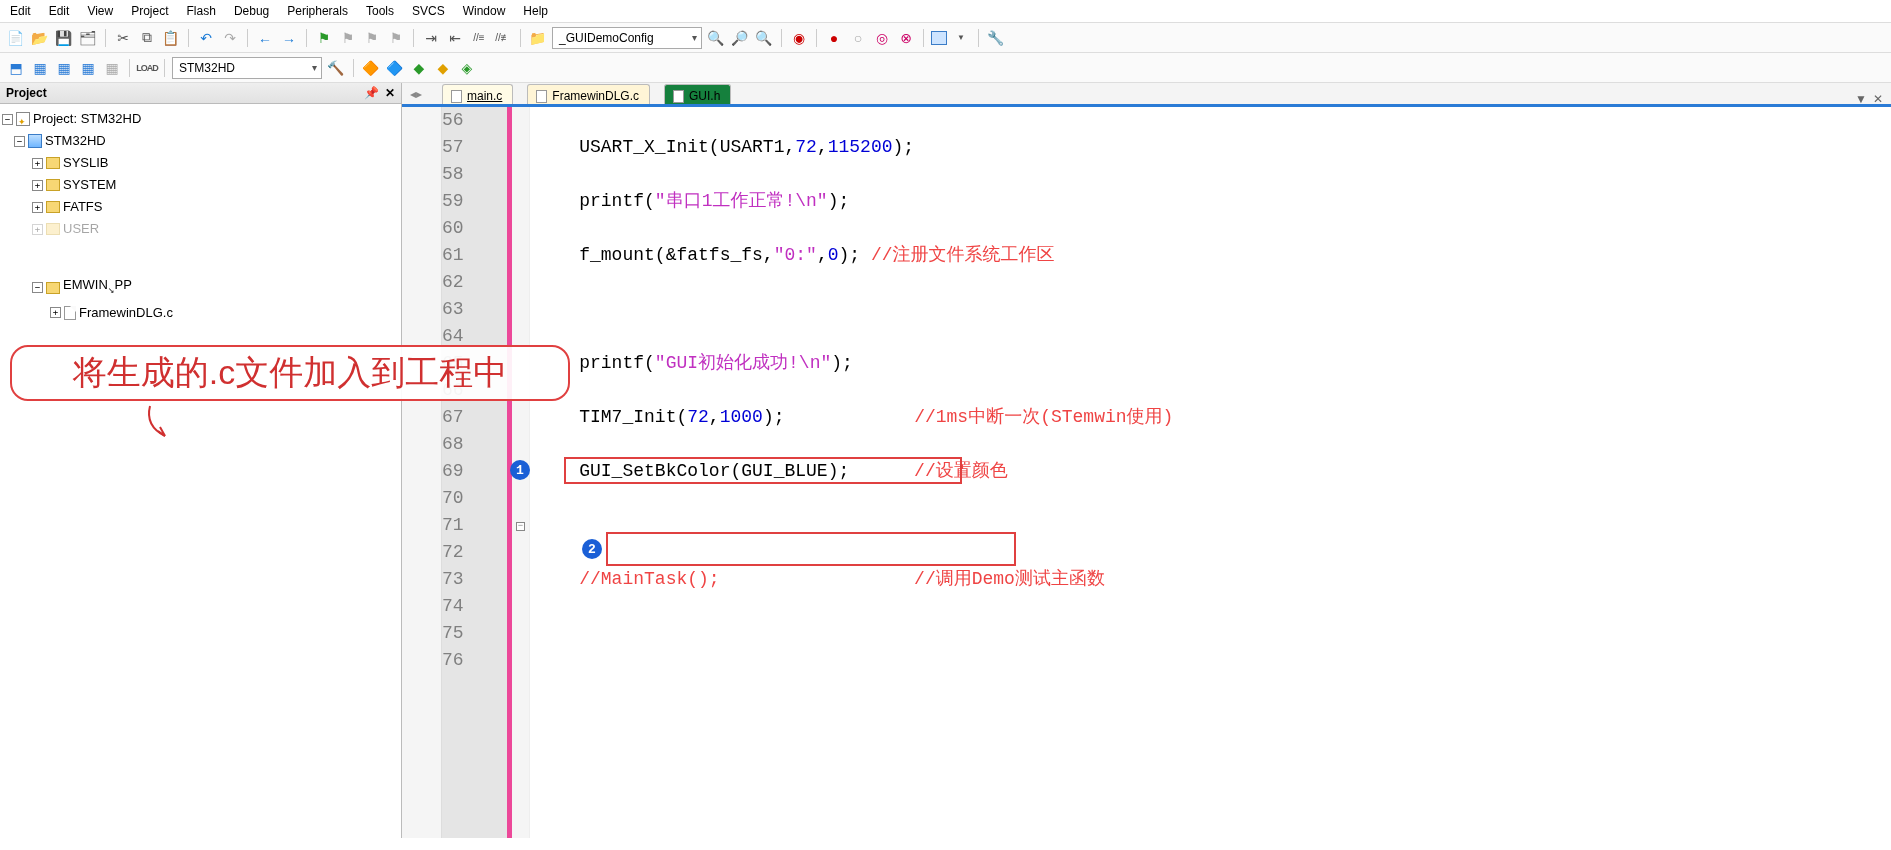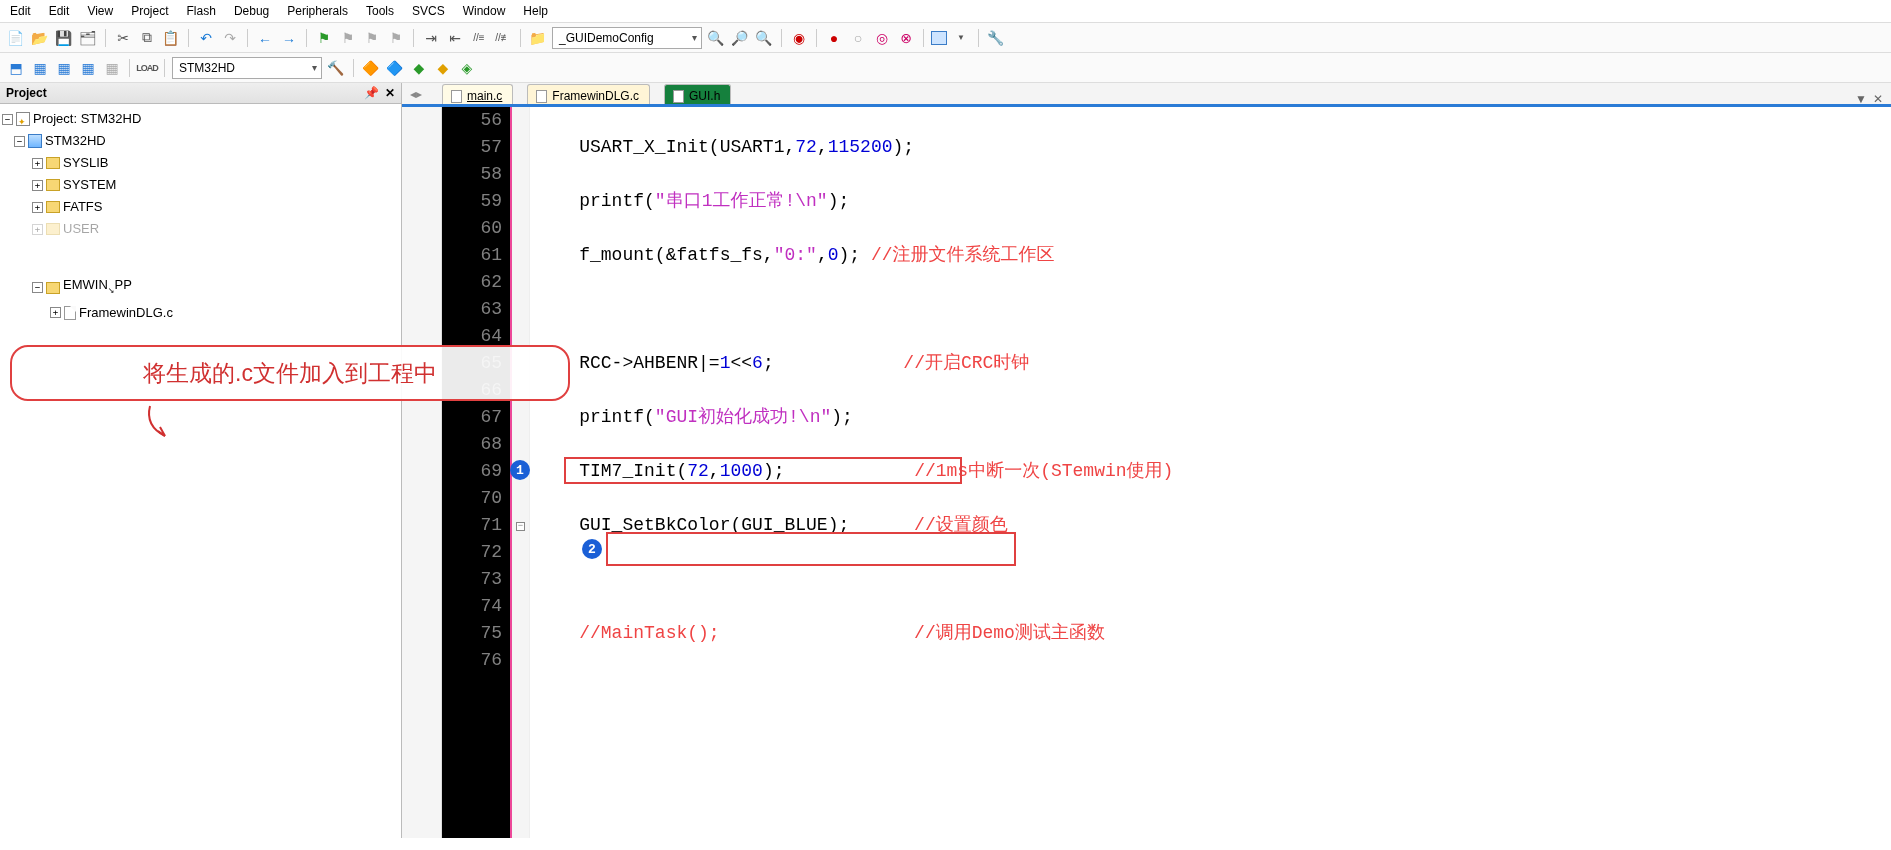--- a/index.html
+++ b/index.html
@@ -18,34 +18,34 @@
   .proj-title .pin { position: absolute; right: 22px; top: 3px; cursor: pointer; }
   .proj-title .close { position: absolute; right: 6px; top: 3px; cursor: pointer; }
   .tree { padding: 4px 0 0 2px; font-size: 13px; line-height: 22px; }
   .tree-row { display: flex; align-items: center; gap: 3px; white-space: nowrap; }
   .ind1 { padding-left: 12px; } .ind2 { padding-left: 30px; } .ind3 { padding-left: 48px; }
   .tgl { width: 11px; height: 11px; border: 1px solid #888; display: inline-flex; align-items: center; justify-content: center; font-size: 9px; line-height: 1; background: #fff; cursor: pointer; font-family: monospace; }
   .fold-y { width: 14px; height: 12px; background: #f7d774; border: 1px solid #c9a227; display: inline-block; }
   .dev-ico { width: 14px; height: 14px; display:inline-block; background: linear-gradient(#bfe0ff,#6fb6ff); border:1px solid #3a7cc7; }
   .file-ico { width: 12px; height: 14px; background: #fff; border: 1px solid #999; display: inline-block; position: relative; }
   .file-ico::after { content: ""; position: absolute; top: -1px; right: -1px; border: 3px solid transparent; border-right-color: #fafafa; border-top-color: #fafafa; }
-  .annotation-box { position: absolute; top: 262px; left: 10px; width: 560px; height: 56px; border: 2px solid #e04040; border-radius: 18px; background: rgba(255,255,255,0.92); display: flex; align-items: center; justify-content: center; font-size: 23px; color: #d03030; z-index: 50; font-family: "Microsoft YaHei", SimSun, sans-serif; }
+  .annotation-box { position: absolute; top: 262px; left: 10px; width: 560px; height: 56px; border: 2px solid #e04040; border-radius: 18px; background: rgba(255,255,255,0.92); display: flex; align-items: center; justify-content: center; font-size: 34px; color: #d03030; z-index: 50; font-family: "Microsoft YaHei", SimSun, sans-serif; }
   .arrow-svg { position: absolute; top: 318px; left: 140px; width: 60px; height: 40px; z-index: 49; }
   .editor-area { flex: 1; display: flex; flex-direction: column; min-width: 0; }
   .tabbar { display: flex; align-items: flex-end; background: #f4f4f4; border-bottom: 1px solid #bbb; height: 24px; padding-left: 40px; position: relative; }
   .tabbar .nav-l { position: absolute; left: 8px; top: 4px; font-size: 12px; color: #888; cursor: pointer; }
   .tab { display: flex; align-items: center; gap: 5px; padding: 3px 10px 2px 8px; border: 1px solid #bbb; border-bottom: none; background: #fffbe6; margin-right: 14px; border-top-left-radius: 3px; border-top-right-radius: 3px; cursor: pointer; height: 22px; }
   .tab.inactive { background: #fff5d6; }
   .tab.header { background: #15803d; }
   .tab .fi { width: 11px; height: 13px; background: #fff; border: 1px solid #999; display: inline-block; }
   .tab-underline { position: absolute; bottom: -1px; height: 3px; background: #2a7bd6; }
   .tabbar .right-controls { margin-left: auto; display: flex; gap: 6px; padding-right: 8px; color: #666; }
   .code-wrap { flex: 1; display: flex; font-family: Consolas, "Courier New", monospace; font-size: 18px; line-height: 27px; background: #fff; overflow: hidden; position: relative; }
   .mkcol { width: 40px; background: #f5f5f5; border-right: 1px solid #ddd; }
-  .gutter { width: 70px; background: #000000; border-right: 2px solid #ec4899; text-align: right; padding-right: 8px; color: #808080; }
+  .gutter { width: 70px; background: #e5e5e5; border-right: 5px solid #ec4899; text-align: left; padding-right: 8px; color: #808080; }
   .foldcol { width: 18px; background: #f5f5f5; border-right: 1px solid #eee; text-align: center; color: #888; font-size: 11px; position: relative; }
   .foldbox { width: 9px; height: 9px; border: 1px solid #888; display: inline-flex; align-items: center; justify-content: center; font-size: 9px; line-height: 1; background: #fff; }
   .code { flex: 1; padding-left: 6px; white-space: pre; position: relative; }
   .ln { height: 27px; }
   .num { color: #0000d6; }
   .str { color: #c030c0; }
   .cmt { color: #ef4444; }
   .fn { color: #000; }
   .redbox { border: 2px solid #e04040; position: absolute; pointer-events: none; }
   .bluecircle { position: absolute; width: 20px; height: 20px; border-radius: 50%; background: #1a5fd6; color: #fff; font-size: 13px; font-weight: bold; display: flex; align-items: center; justify-content: center; z-index: 30; }
@@ -266,21 +266,20 @@
           <div class="ln"></div>
           <div class="ln"></div>
           <div class="ln"></div>
           <div class="ln"></div>
       </div>
       <div class="code">
 <div class="ln">    <span class="fn">USART_X_Init</span><span>(USART1,</span><span class="num">72</span><span>,</span><span class="num">115200</span><span>);</span></div>
 <div class="ln">    printf(<span class="str">"串口1工作正常!\n"</span><span>);</span></div>
 <div class="ln">    <span>f_mount(&amp;fatfs_fs,</span><span class="str">"0:"</span><span>,</span><span class="num">0</span><span>); </span><span class="cmt">//注册文件系统工作区</span></div>
 <div class="ln"></div>
-<div class="ln">    <span>RCC-&gt;AHBENR|=</span><span class="num">1</span><span>&lt;&lt;</span><span class="num">6</span><span>;</span>            <span class="cmt">//开启CRC时钟</span></div>
 <div class="ln">    printf(<span class="str">"GUI初始化成功!\n"</span><span>);</span></div>
 <div class="ln">    <span>TIM7_Init(</span><span class="num">72</span><span>,</span><span class="num">1000</span><span>);</span>            <span class="cmt">//1ms中断一次(STemwin使用)</span></div>
 <div class="ln">    <span>GUI_SetBkColor(GUI_BLUE);</span>      <span class="cmt">//设置颜色</span></div>
 <div class="ln"></div>
 <div class="ln">    <span class="cmt">//MainTask();</span>                  <span class="cmt">//调用Demo测试主函数</span></div>
 <div class="ln">    </div>
 
 
 
 

